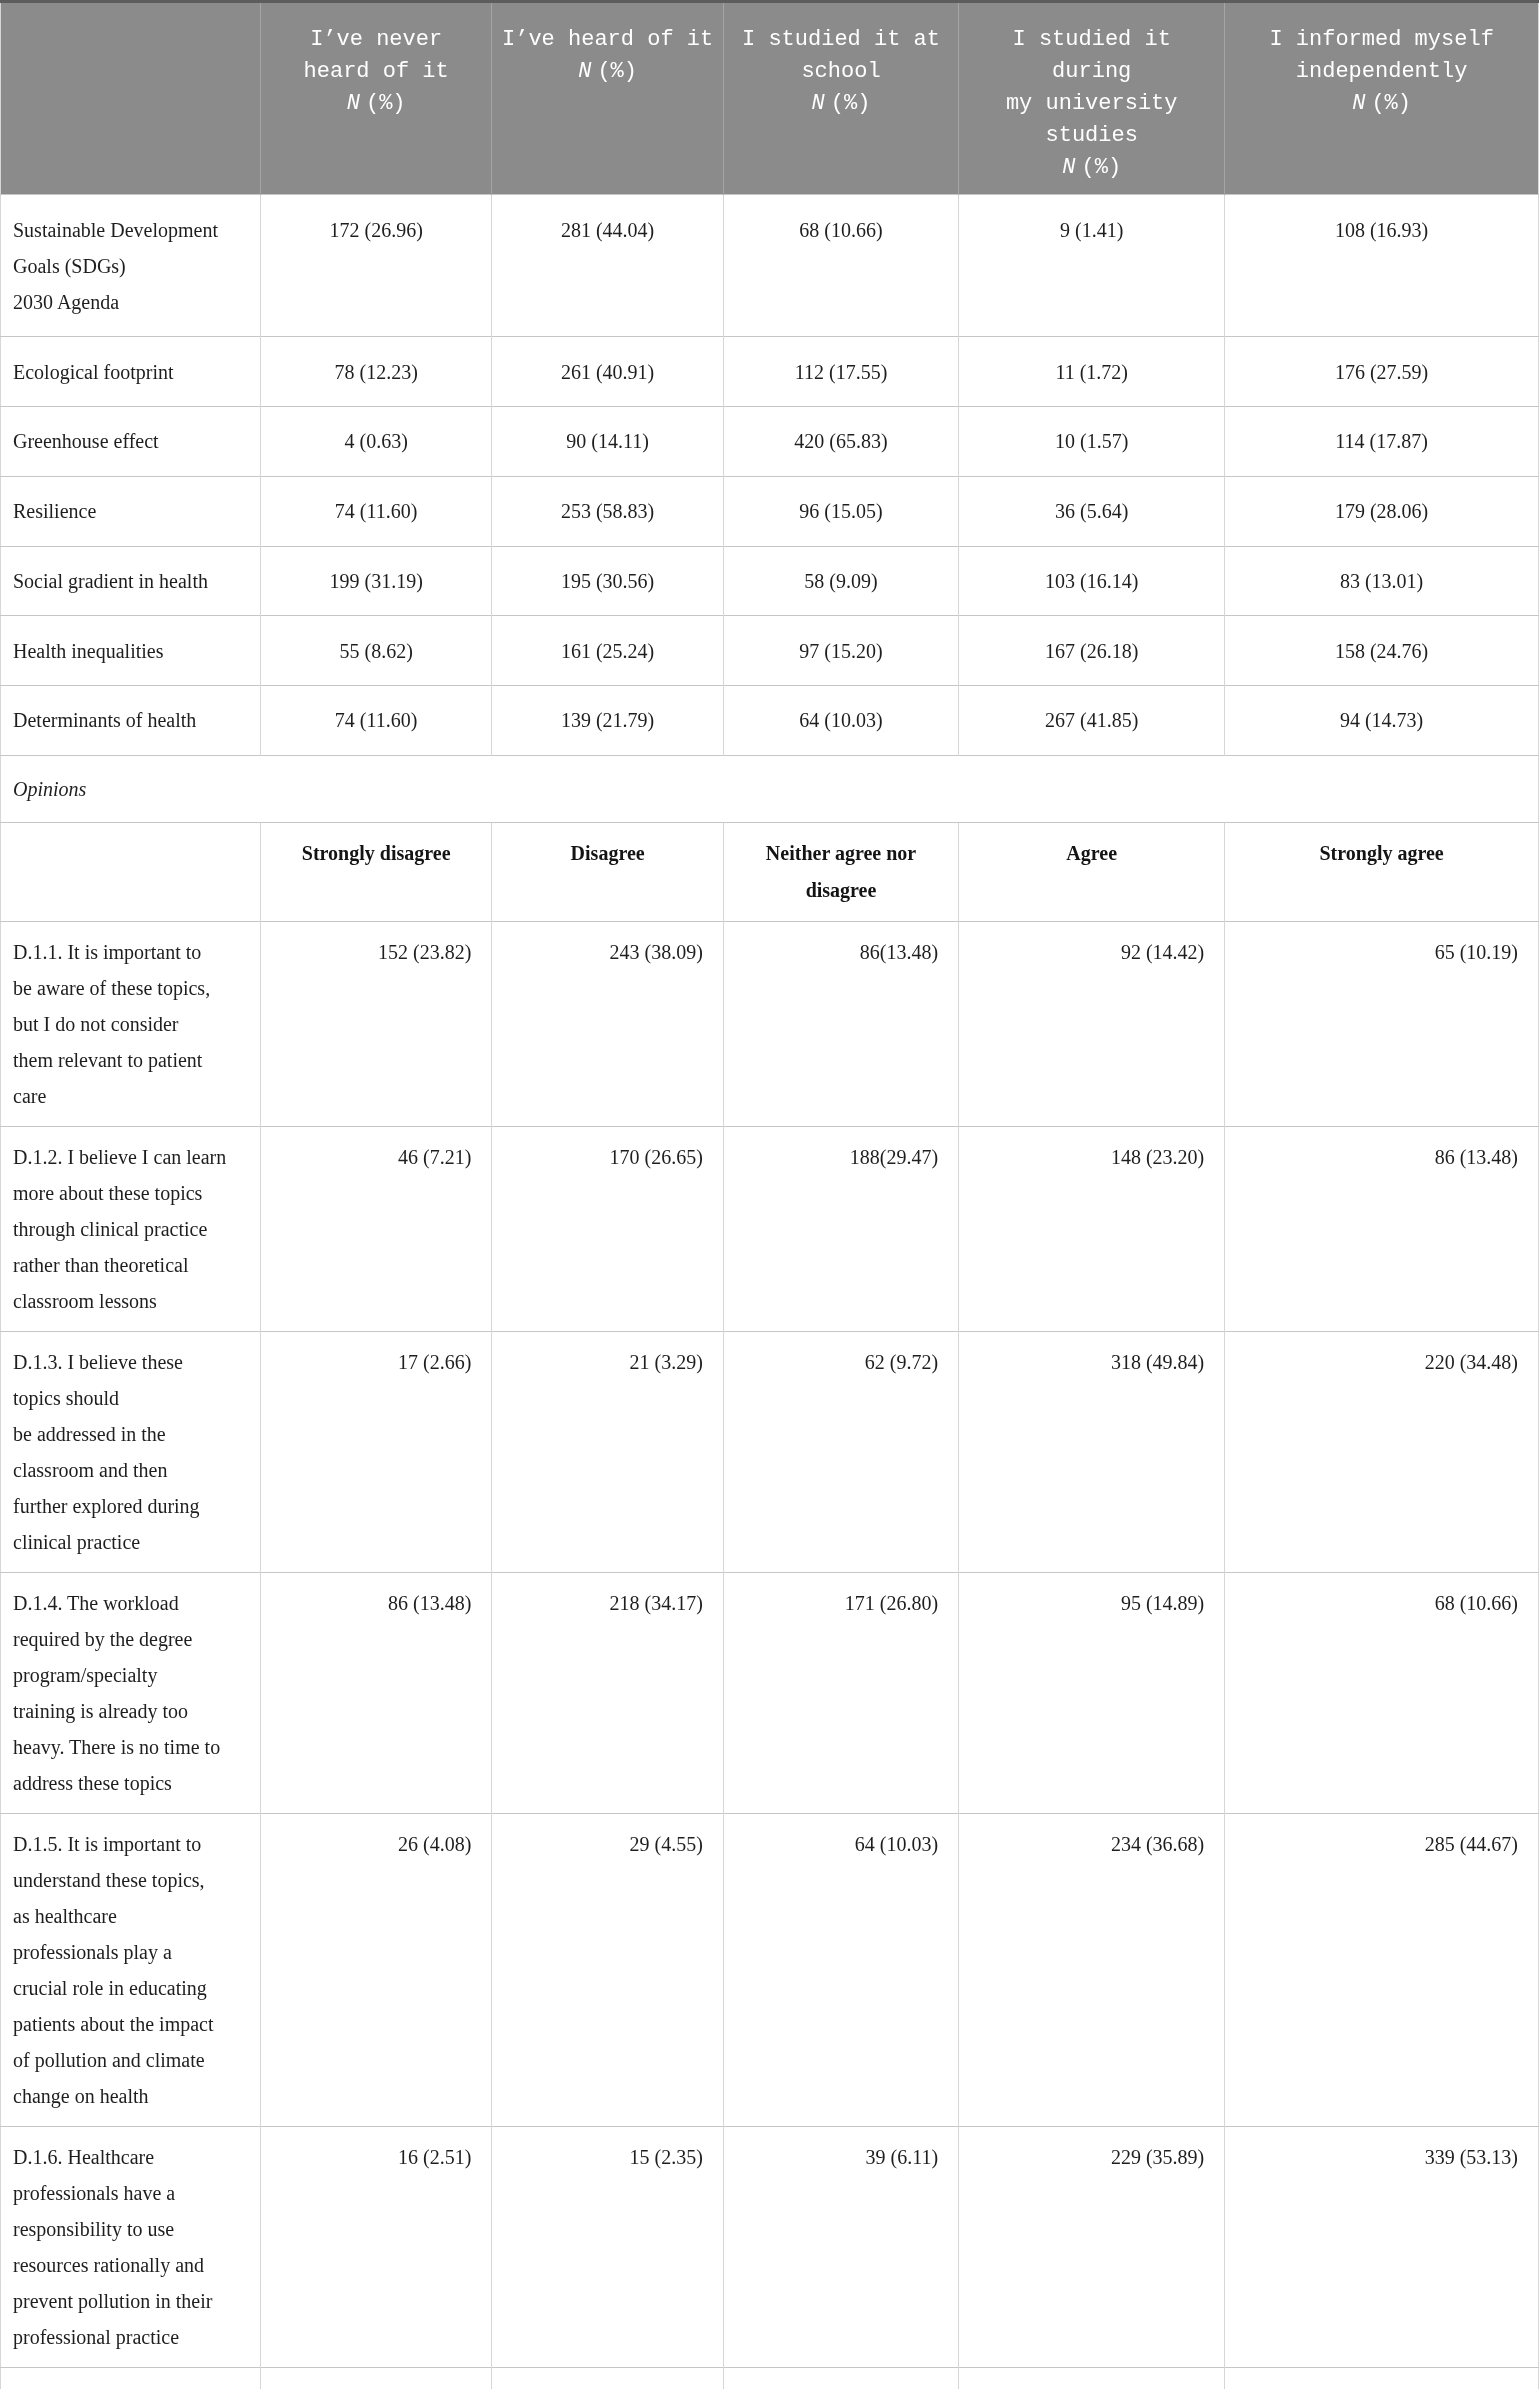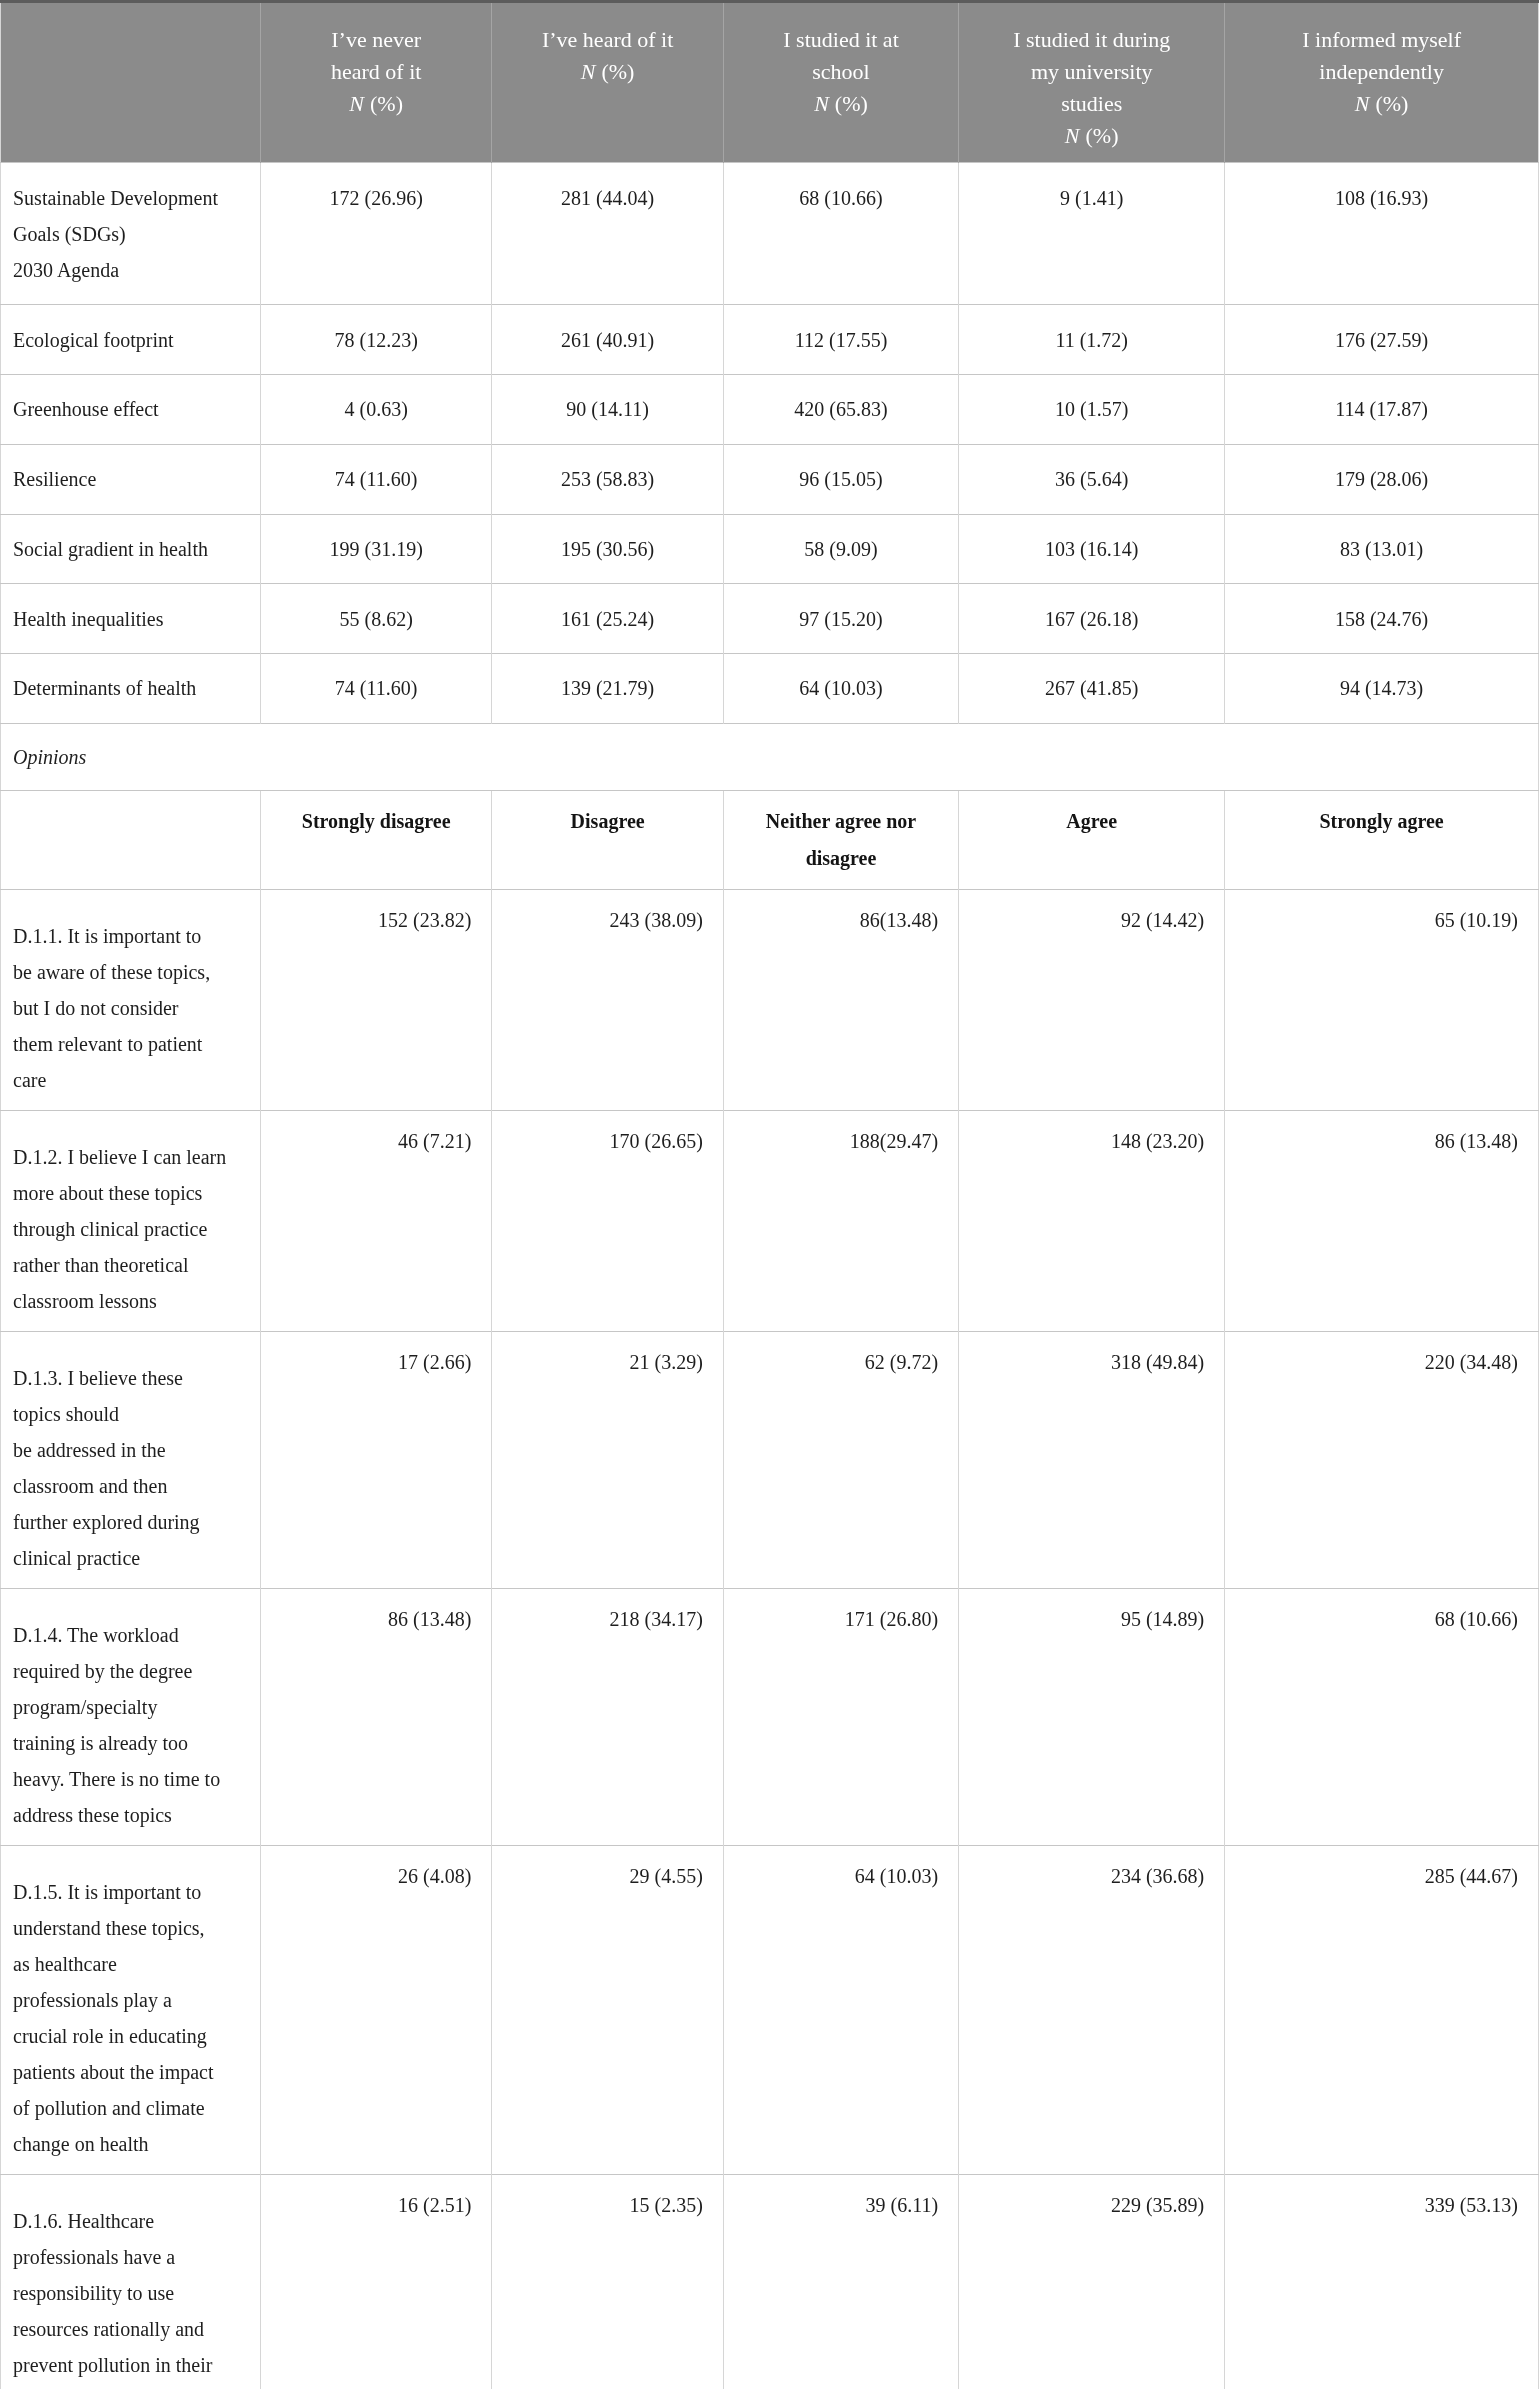--- a/index.html
+++ b/index.html
@@ -11,21 +11,21 @@
     table-layout: fixed;
     border-right: 0.7px solid #d6d6d6;
     border-left: 0.7px solid #d6d6d6;
     border-bottom: 1.5px solid #c6c6c6;
   }
 
   
   thead th {
     background: #8b8b8b;
     color: #ffffff;
-    font-family: Liberation Serif, serif;
+    font-family: Liberation Mono, monospace;
     font-weight: 400;
     font-size: 22px;
     line-height: 32px;
     text-align: center;
     vertical-align: top;
     padding: 21px 7.4px 10.4px 7.4px;
     border-left: 1.5px solid #a5a5a5;
     border-top: 3px solid #5c5c5c;
   }
   thead th:first-child { border-left: none; }
@@ -41,21 +41,21 @@
     font-size: 20px;
     line-height: 36px;
   }
   tbody td:first-child { border-left: none; margin-top: 19px; }
 
   td.k-label, td.o-label {
     text-align: left;
     white-space: pre-line;
     padding: 16.4px 7.4px 16.4px 12px;
   }
-  td.o-label { padding-top: 28px; padding-bottom: 12px; }
+  td.o-label { padding-top: 12px; padding-bottom: 12px; }
   td.k-val  { text-align: center; padding: 16.4px 4.5px; }
   td.o-val  { text-align: right; padding: 12px 20px; }
 
   td.section-cell {
     text-align: left;
     padding: 15px 7.4px 15px 12px;
     font-style: italic;
   }
 
   td.o-sub {

